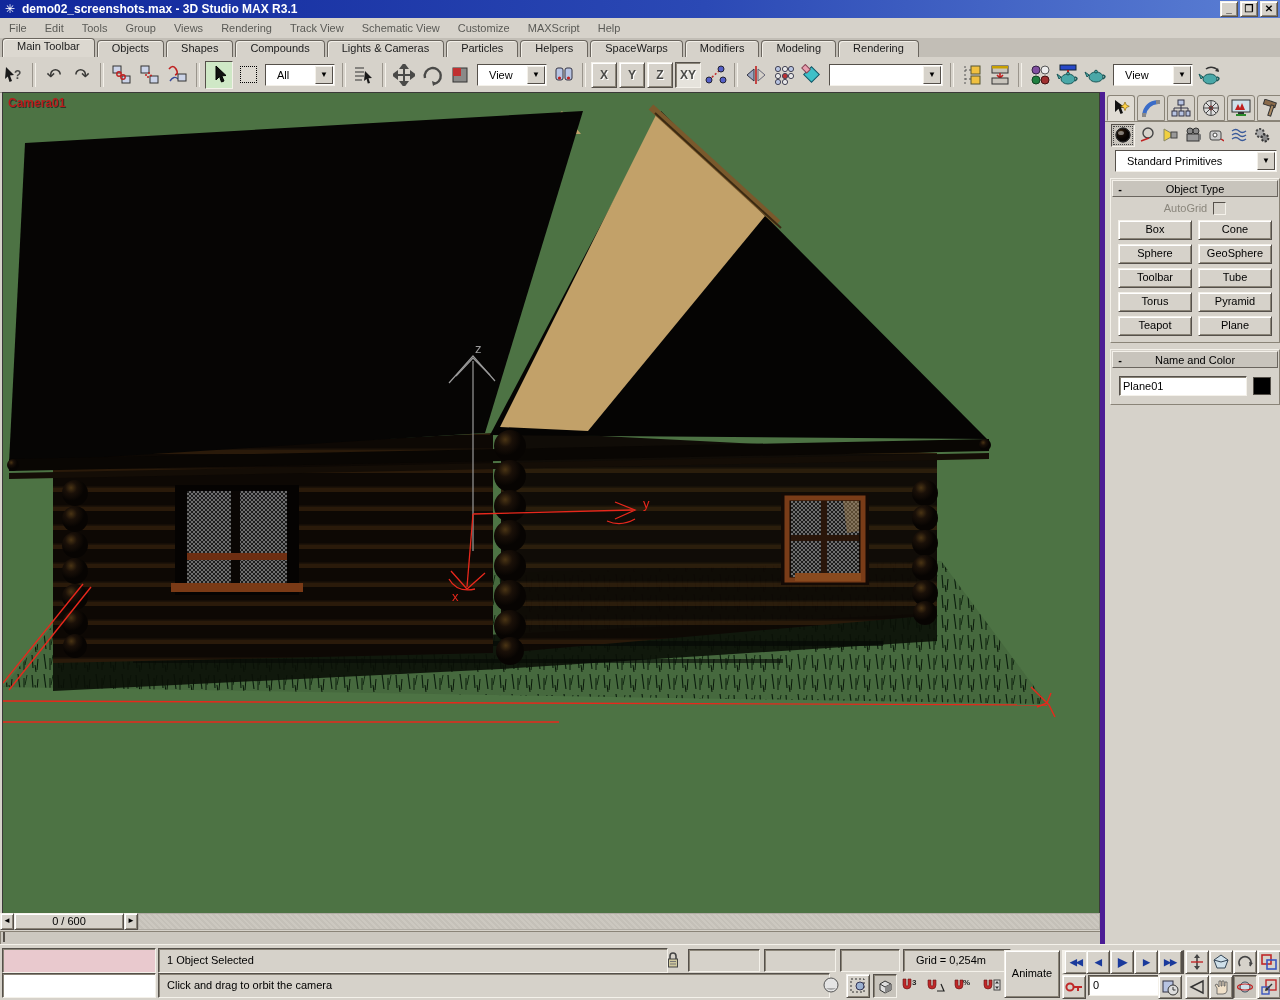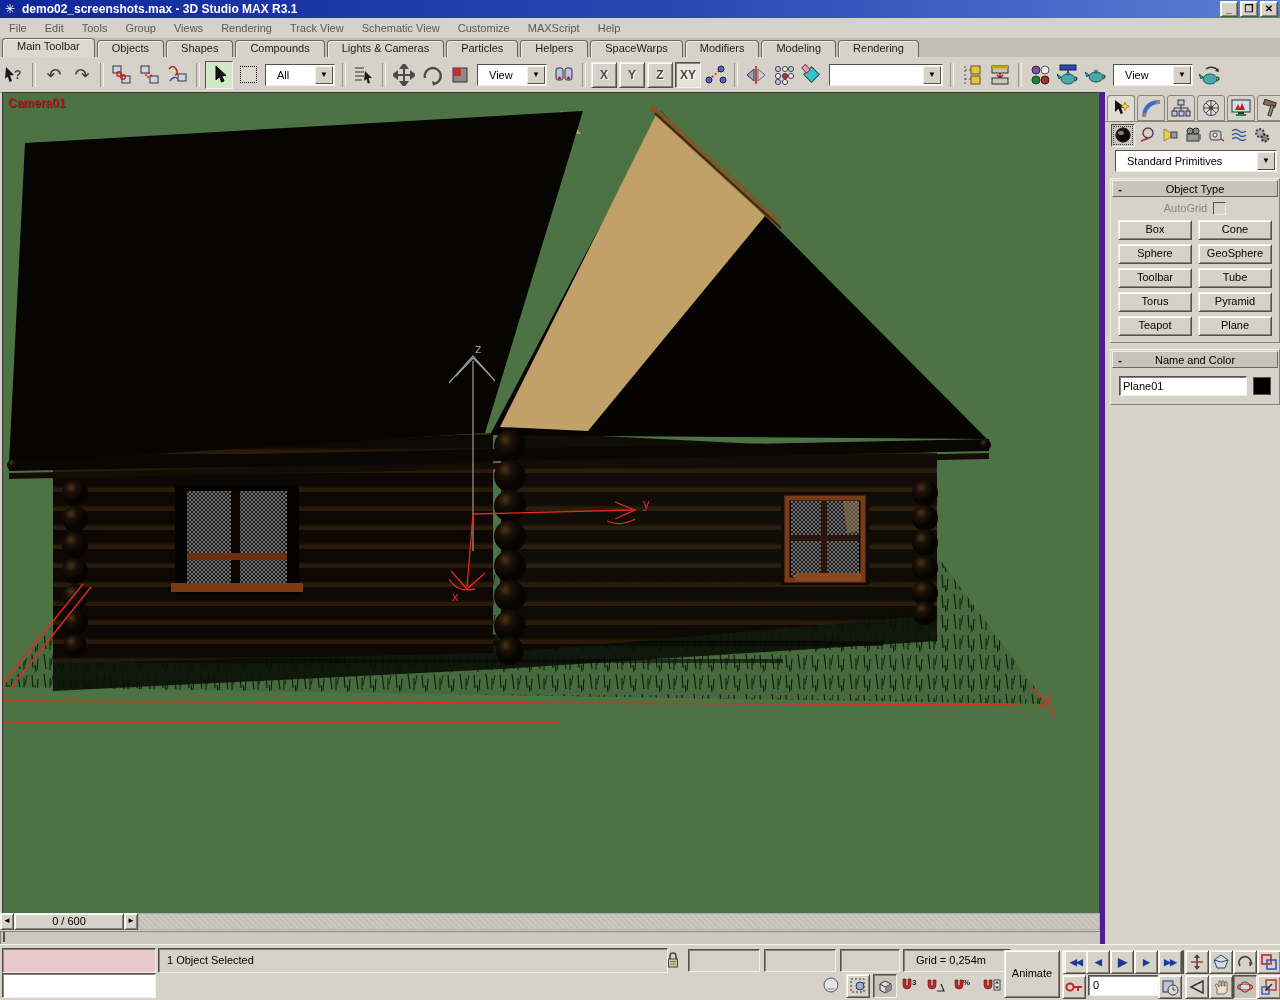--- a/index.html
+++ b/index.html
@@ -604,20 +604,21 @@
         <span id="colorswatch" style="background:#000"></span>
       </div>
     </div>
   </div>
 
   <div id="statusbar" class="abs">
     <div class="abs slisten sunken" style="top:3px;background:#e9c9ce"></div>
     <div class="abs slisten sunken" style="top:28px;background:#fff"></div>
 
     <div class="abs sunken statxt" style="left:158px;top:3px;width:500px;height:23px">1 Object Selected</div>
+    <div class="abs sunken statxt" style="left:158px;top:28px;width:662px;height:23px">Click and drag to orbit the camera</div>
 
     <span class="abs sicon" style="left:662px;top:4px">
         <svg width="16" height="18">
           <path d="M5,8 v-3 a3,3 0 0 1 6,0 v3" fill="none" stroke="#444" stroke-width="1.6"></path>
           <rect x="3.5" y="8" width="9" height="8" fill="#cfc89e" stroke="#444"></rect>
           <line x1="5" y1="10.5" x2="11" y2="10.5" stroke="#777"></line>
           <line x1="5" y1="13" x2="11" y2="13" stroke="#777"></line>
         </svg>
       </span>
     <span class="abs sunken" style="left:688px;top:4px;width:70px;height:21px"></span>

